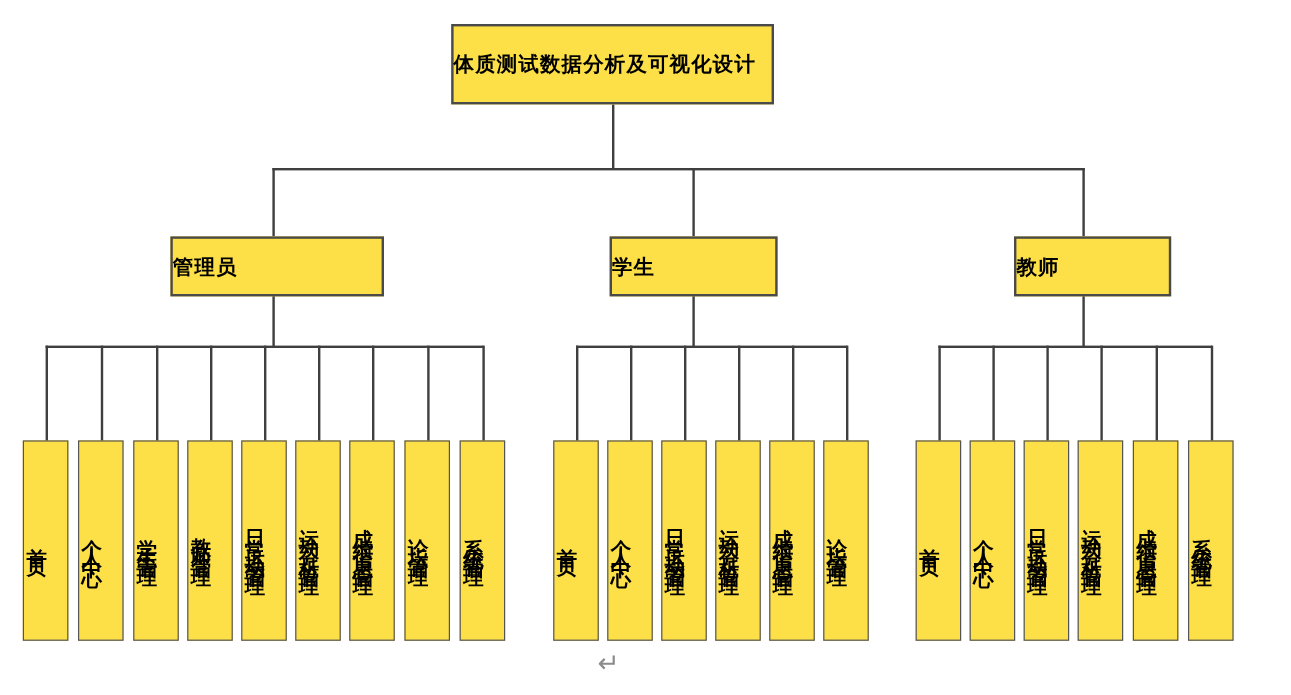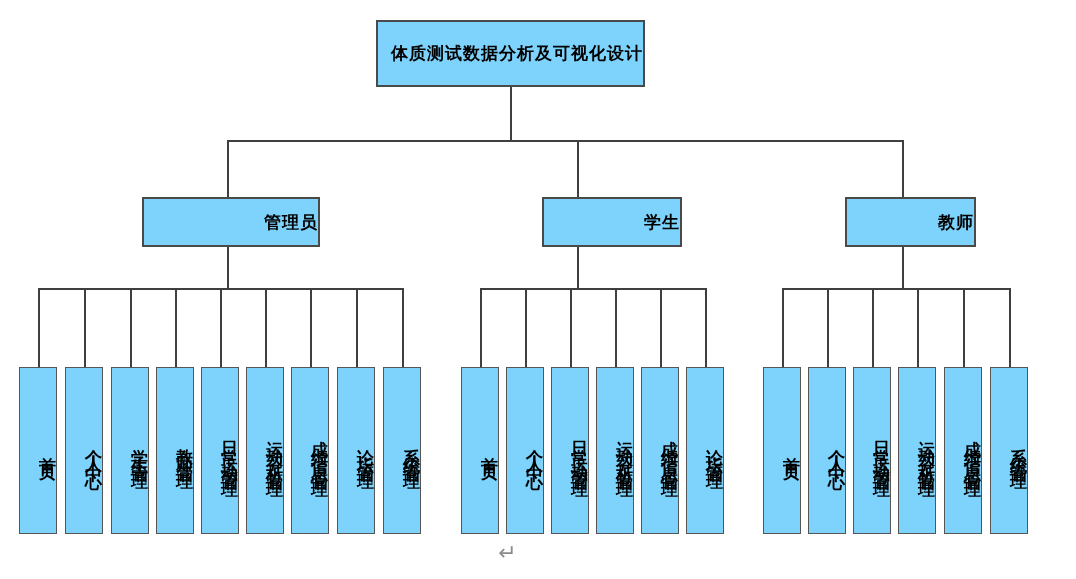--- a/index.html
+++ b/index.html
@@ -18,41 +18,42 @@
   
   .line {
     position: absolute;
     background: #3f3f3f;
   }
   .line.v { width: 1.5px; }
   .line.h { height: 1.5px; }
   
   .box {
     position: absolute;
-    background: #7dd3fc;
+    background: #fde047;
     border: 2px solid #4a4a4a;
     box-sizing: border-box;
     display: flex;
     align-items: center;
-    justify-content: flex-end;
+    justify-content: flex-start;
     color: #000000;
     font-weight: bold;
+    font-family: Liberation Mono, monospace;
   }
   .box.root {
     left: 376px; top: 20px; width: 269px; height: 67px;
     font-size: 17px;
     letter-spacing: 1px;
   }
   .box.branch {
     top: 197px; height: 50px;
     font-size: 17px;
     letter-spacing: 1px;
   }
   .box.branch.b0 { left: 142px; width: 178px; }
-  .box.branch.b1 { left: 508px; width: 140px; margin-left: 34px; }
+  .box.branch.b1 { left: 508px; width: 140px; }
   .box.branch.b2 { left: 845px; width: 131px; }
   .box.leaf {
     top: 367px; height: 167px; width: 38px;
     border-width: 1.5px;
     border-color: #555555;
   }
   .vtext {
     writing-mode: vertical-lr;
     text-orientation: upright;
     font-size: 17px;

